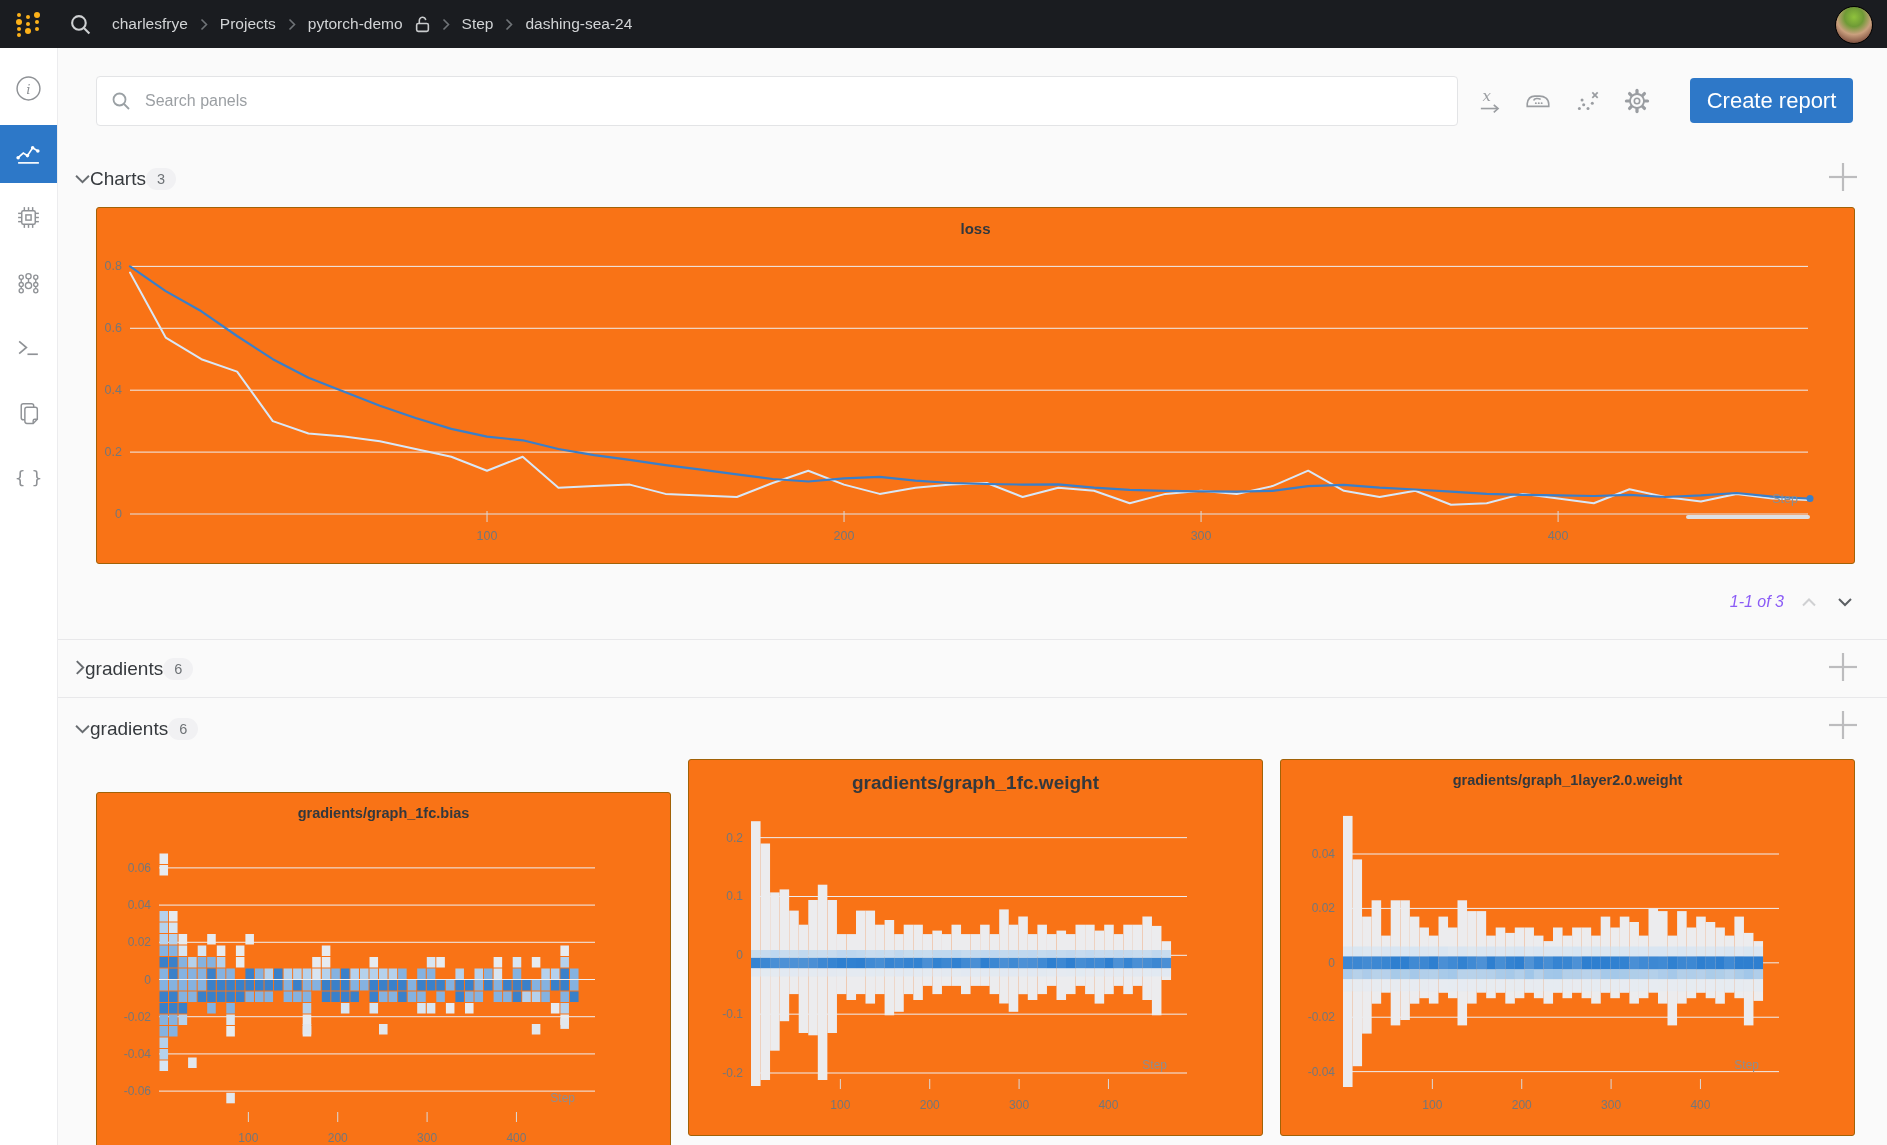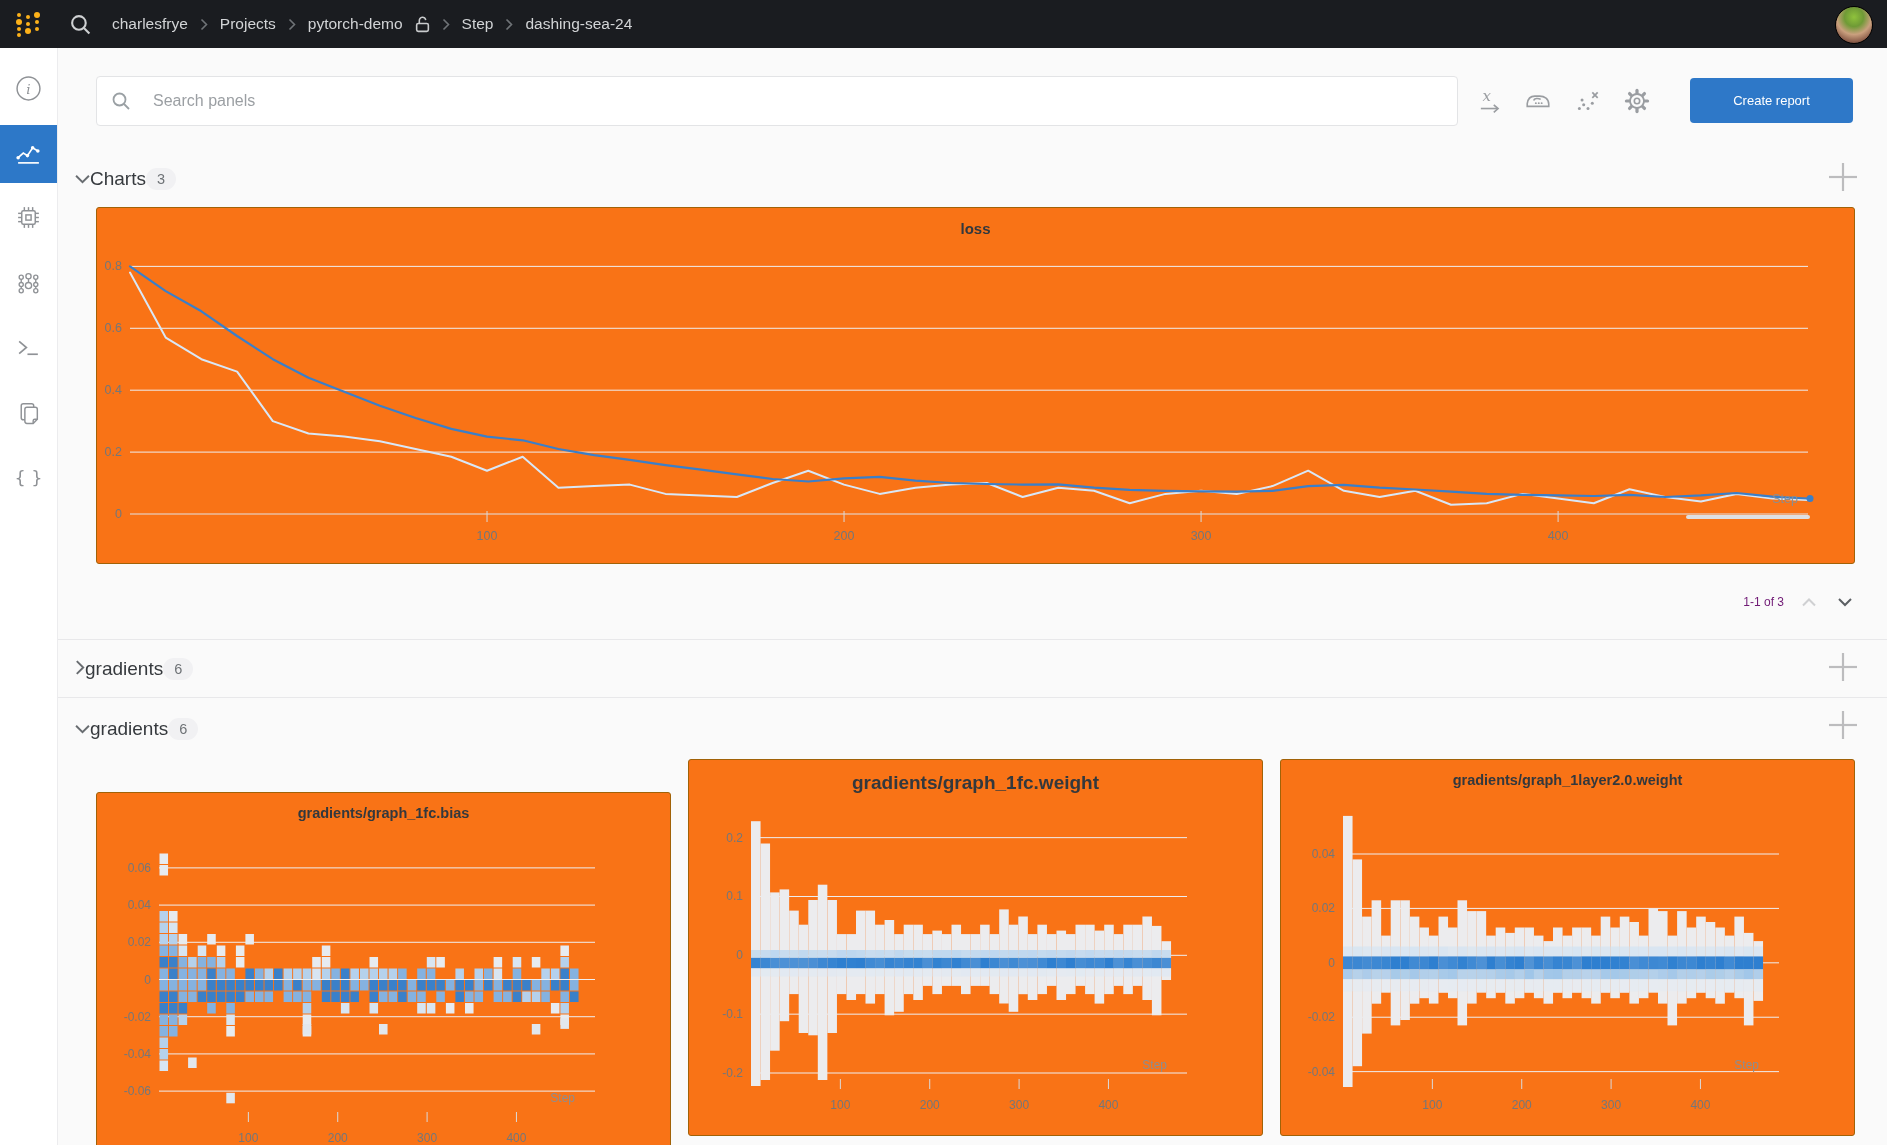--- a/index.html
+++ b/index.html
@@ -19,45 +19,45 @@
   
   .sidebar{position:absolute;left:0;top:48px;width:57px;height:1097px;background:#ffffff;
            border-right:1px solid #ececee;z-index:5;}
   .side-item{position:absolute;left:0;width:57px;height:58px;display:flex;align-items:center;
              justify-content:center;cursor:pointer;}
   .side-item.sel{background:#2d78c8;}
   
   .search-wrap{position:absolute;left:96px;top:76px;width:1360px;height:48px;background:#fff;
                border:1px solid #e3e4e6;border-radius:4px;display:flex;align-items:center;}
   .search-wrap svg{margin-left:14px;}
-  .search-input{flex:1;border:none;outline:none;font-size:16px;color:#ef4444;margin-left:20px;
+  .search-input{flex:1;border:none;outline:none;font-size:16px;color:#ef4444;margin-left:12px;
                 font-family:"Liberation Sans",sans-serif;background:transparent;}
   .search-input::placeholder{color:#9b9fa3;}
   .tool-btn{position:absolute;top:82px;width:38px;height:38px;border:none;background:transparent;
             display:flex;align-items:center;justify-content:center;cursor:pointer;padding:0;}
   .create-report{position:absolute;left:1690px;top:78px;width:163px;height:45px;background:#2e78c8;
-                 color:#fff;font-size:13px;border:none;border-radius:4px;cursor:pointer;
+                 color:#fff;font-size:22px;border:none;border-radius:4px;cursor:pointer;
                  font-family:"Liberation Sans",sans-serif;}
   
   .sec-row{position:absolute;left:75px;display:flex;align-items:center;height:38px;cursor:pointer;}
   .sec-title{font-size:19px;color:#363a3e;}
   .badge{background:#f1f1f3;color:#6e7276;font-size:14.5px;border-radius:13px;padding:3px 11px;}
   .plus-btn{position:absolute;left:1824px;width:38px;height:38px;border:none;background:transparent;
             display:flex;align-items:center;justify-content:center;cursor:pointer;padding:0;}
   .divider{position:absolute;left:57px;width:1830px;height:1px;background:#e8e8ea;}
   
   .card{position:absolute;background:#f97316;border:1px solid #a16207;border-radius:3px;cursor:pointer;}
   .chart-title{position:absolute;left:0;top:12px;width:100%;text-align:center;font-size:15px;
                font-weight:bold;color:#33383d;}
   .chart-svg{position:absolute;left:0;}
   .chart-svg text{font-family:"Liberation Sans",sans-serif;}
   
   .pager{position:absolute;left:1620px;top:588px;width:236px;height:28px;display:flex;
          align-items:center;justify-content:flex-end;gap:14px;}
-  .pager-label{font-size:12px;color:#701a75;}
+  .pager-label{font-size:16px;color:#8b5cf6;font-style:italic;}
   .pager-btn{border:none;background:transparent;padding:2px;cursor:pointer;display:flex;align-items:center;}
 </style>
 </head>
 <body>
 
 <div class="page">
 
   <header class="navbar">
     <div class="logo">
       <svg width="30" height="30" viewBox="0 0 28 30">

